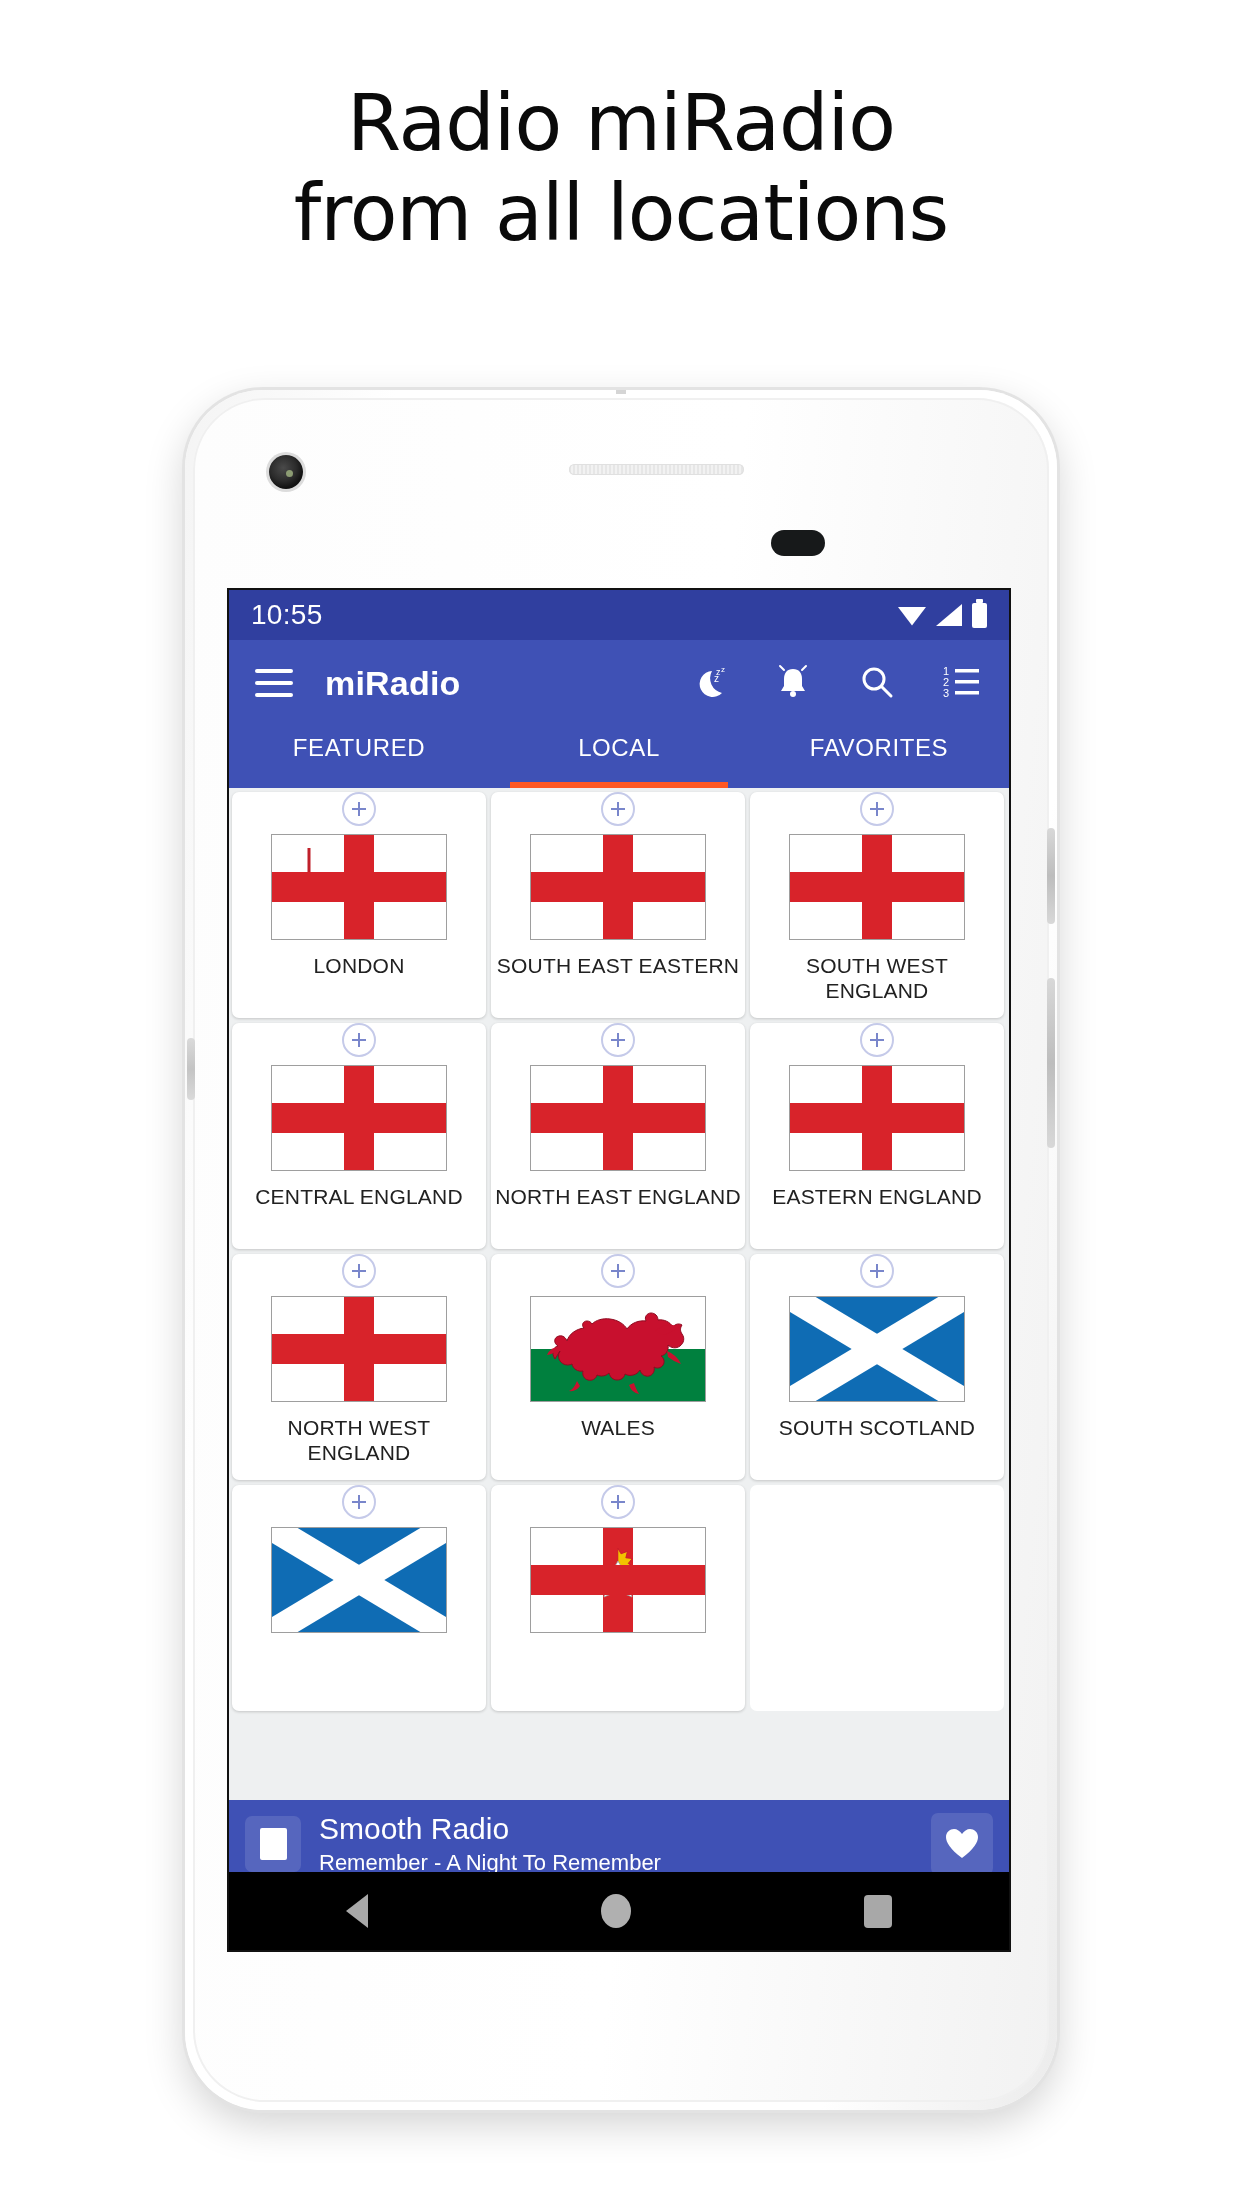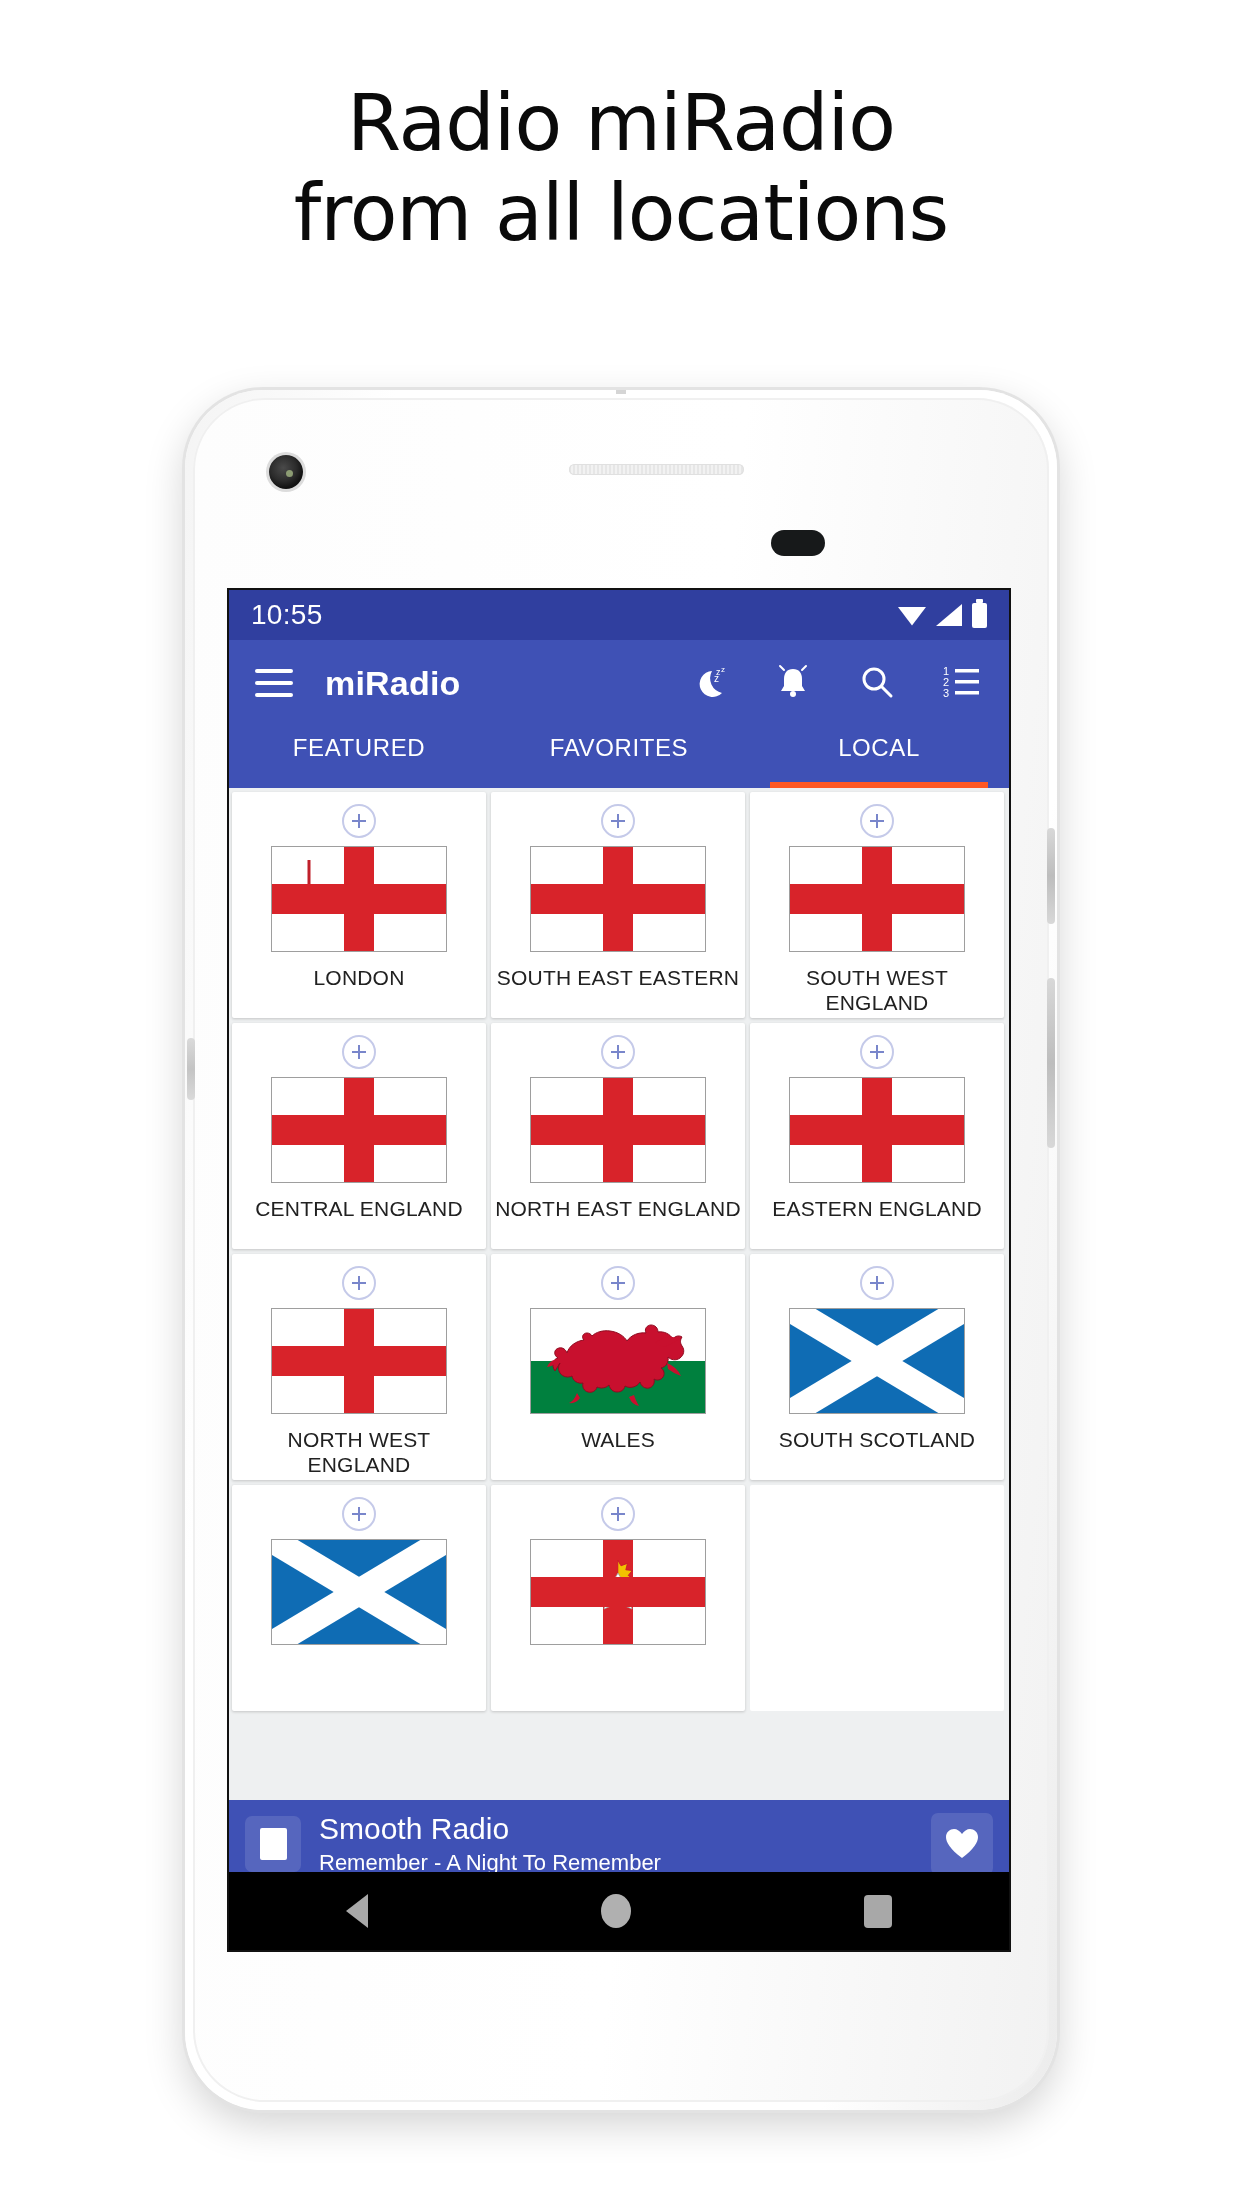--- a/index.html
+++ b/index.html
@@ -159,24 +159,23 @@
   .grid {
     background: #eef0f1;
     display: flex; flex-wrap: wrap;
     gap: 5px; padding: 4px 3px 0 3px;
     height: 1162px;
     align-content: flex-start;
   }
   .cell {
     width: 254px; height: 226px;
     background: #ffffff;
-    border-radius: 2px;
+    border-radius: 7px;
     box-shadow: 0 1px 3px rgba(0,0,0,0.18);
     display: flex; flex-direction: column; align-items: center;
-    padding-top: 12px;
     cursor: pointer;
     overflow: hidden;
   }
   .cell.empty { background: #ffffff; box-shadow: none; }
   .plus {
     width: 34px; height: 34px; border-radius: 50%;
     border: 2px solid #c5cae9;
     display: flex; align-items: center; justify-content: center;
     margin-bottom: 8px;
   }
@@ -323,22 +322,22 @@
               <rect x="16" y="19" width="24" height="3.5" fill="#fff"></rect>
               <rect x="16" y="30" width="24" height="3.5" fill="#fff"></rect>
             </svg>
           </div>
 
         </div>
       </div>
 
       <div class="tabs">
         <div class="tab">FEATURED</div>
+        <div class="tab active">LOCAL</div>
         <div class="tab">FAVORITES</div>
-        <div class="tab active">LOCAL</div>
       </div>
 
       <div class="grid">
 
         <div class="cell">
           <div class="plus">
             <svg viewBox="0 0 22 22">
                 <line x1="11" y1="4" x2="11" y2="18" stroke="#7986cb" stroke-width="2"></line>
                 <line x1="4" y1="11" x2="18" y2="11" stroke="#7986cb" stroke-width="2"></line>
               </svg>

